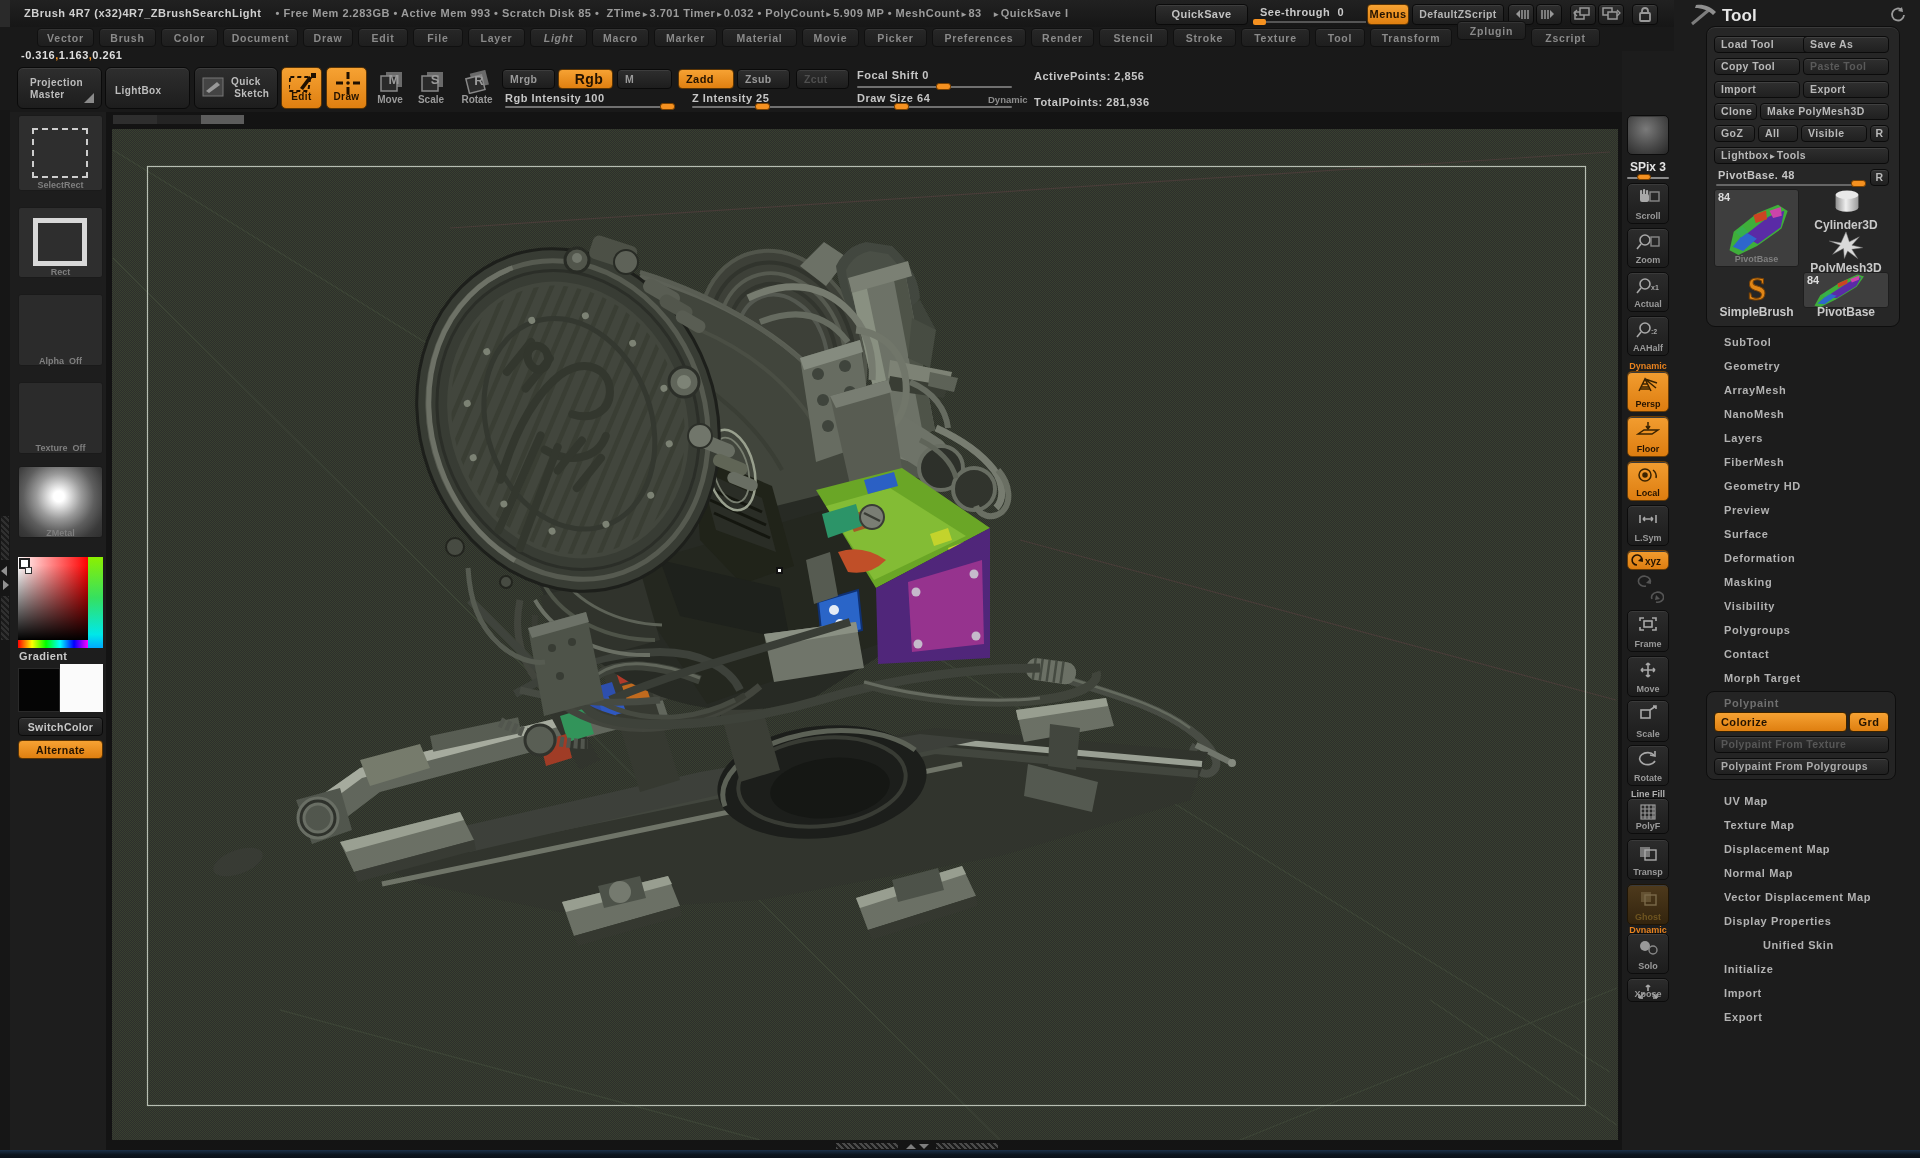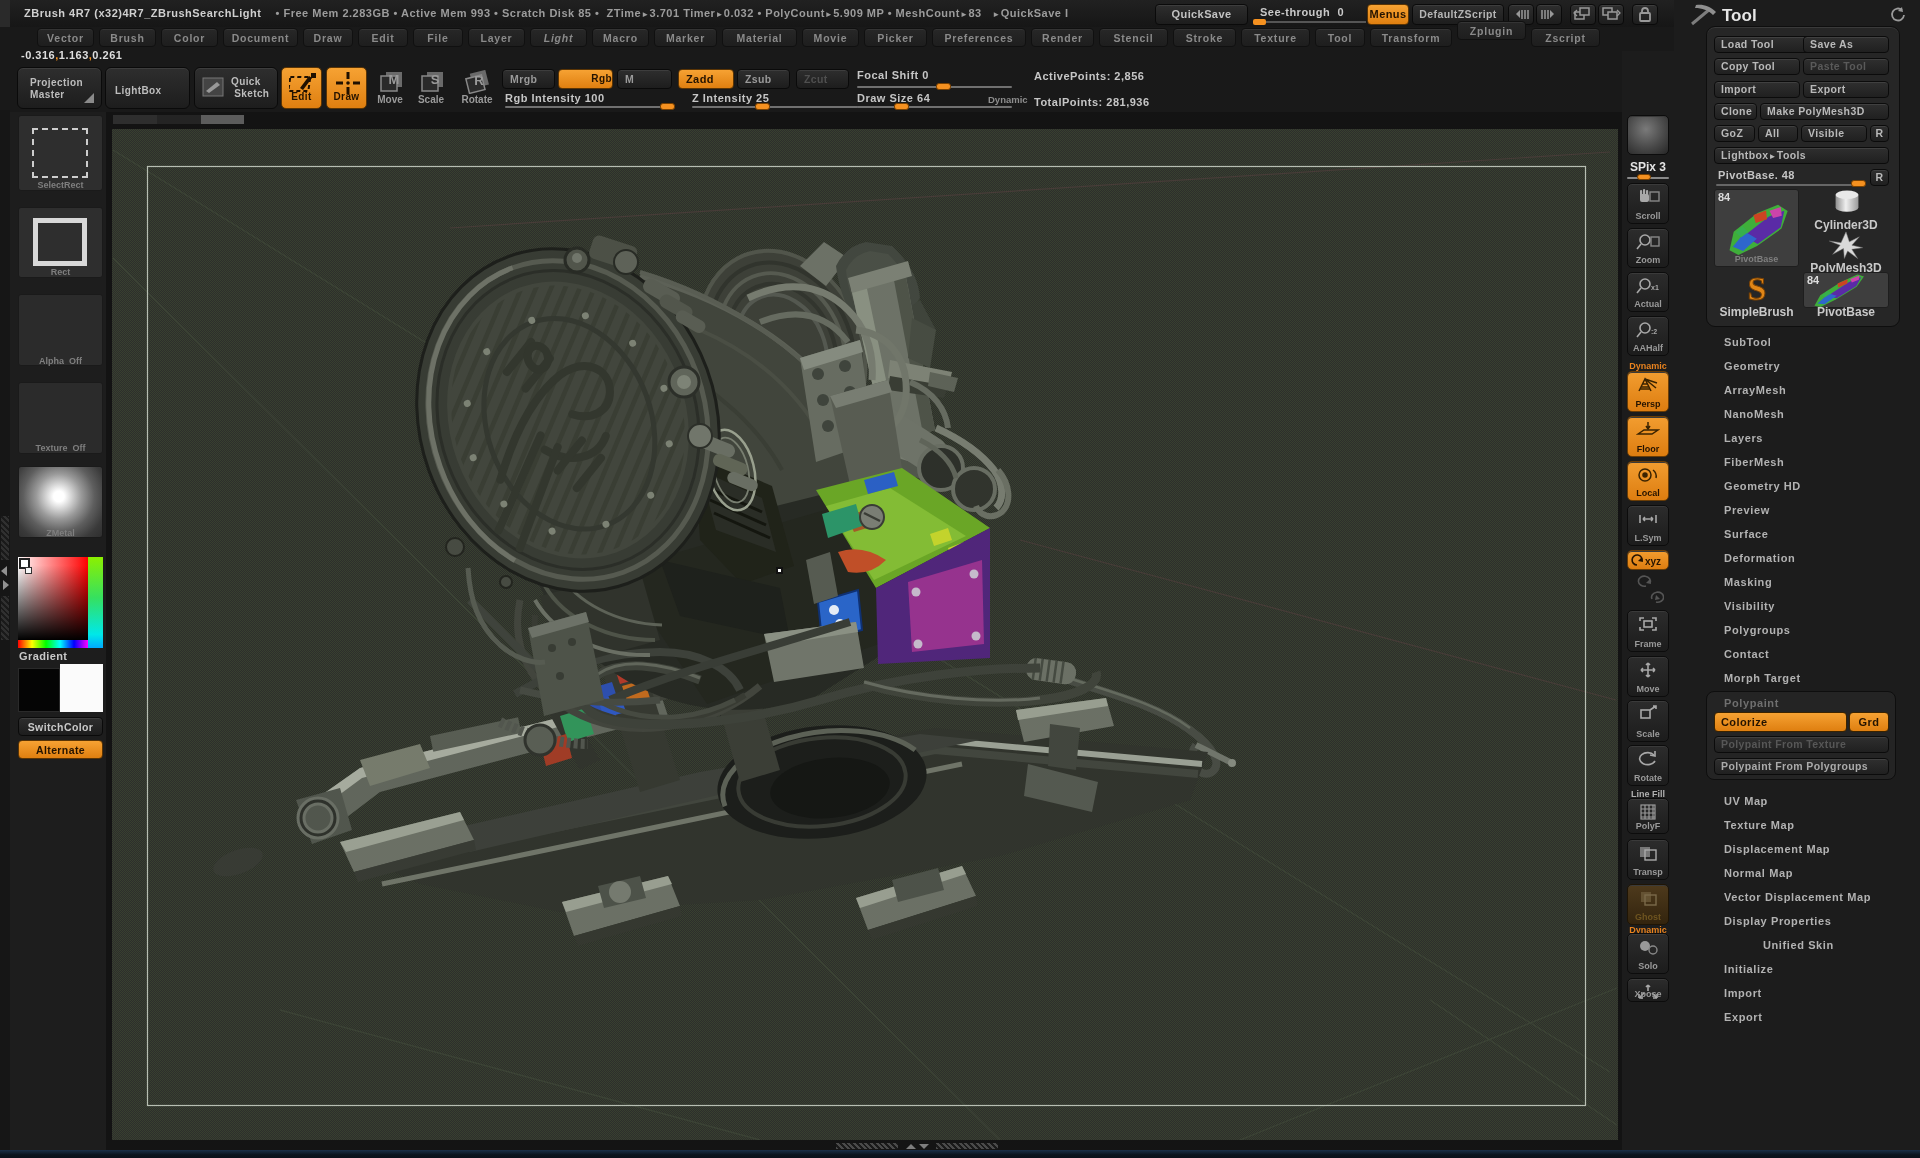--- a/index.html
+++ b/index.html
@@ -141,21 +141,21 @@
   <svg class="abs" style="left:8px;top:3px;" width="28" height="24">
       <g transform="rotate(-14 14 12)">
         <rect x="8" y="2" width="16" height="15" fill="#6a6a6a"></rect>
         <rect x="3" y="6" width="16" height="15" fill="#2a2a2a" stroke="#888" stroke-width="1.5"></rect>
       </g>
       <text x="15" y="15" text-anchor="middle" font-family="Liberation Sans" font-size="13" font-weight="bold" fill="#9a9a9a">R</text>
     </svg>
   <div class="tlabel" style="left:0;width:42px;bottom:4px;color:#9a9a9a;font-size:10px;">Rotate</div>
 </div>
 <div class="btn" style="left:502px;top:69px;width:53px;height:20px;text-align:left;padding-left:7px;line-height:18px;font-size:10.5px;">Mrgb</div>
-<div class="obtn" style="left:558px;top:69px;width:55px;height:20px;text-align:right;padding-left:7px;line-height:18px;font-size:10px;">Rgb</div>
+<div class="obtn" style="left:558px;top:69px;width:55px;height:20px;text-align:center;padding-left:7px;line-height:18px;font-size:14px;">Rgb</div>
 <div class="btn" style="left:617px;top:69px;width:55px;height:20px;text-align:left;padding-left:7px;line-height:18px;font-size:10.5px;">M</div>
 <div class="obtn" style="left:678px;top:69px;width:56px;height:20px;text-align:left;padding-left:7px;line-height:18px;font-size:11px;">Zadd</div>
 <div class="btn" style="left:737px;top:69px;width:53px;height:20px;text-align:left;padding-left:7px;line-height:18px;font-size:10.5px;">Zsub</div>
 <div class="btn" style="left:796px;top:69px;width:53px;height:20px;text-align:left;padding-left:7px;line-height:18px;font-size:10.5px;color:#4f4f4f;">Zcut</div>
 <div class="lbl" style="left:505px;top:92px;">Rgb Intensity 100</div>
 <div class="track" style="left:505px;top:106px;width:166px;"></div>
 <div class="knob" style="left:660px;top:103px;"></div>
 <div class="lbl" style="left:692px;top:92px;">Z Intensity 25</div>
 <div class="track" style="left:692px;top:106px;width:166px;"></div>
 <div class="knob" style="left:755px;top:103px;"></div>

